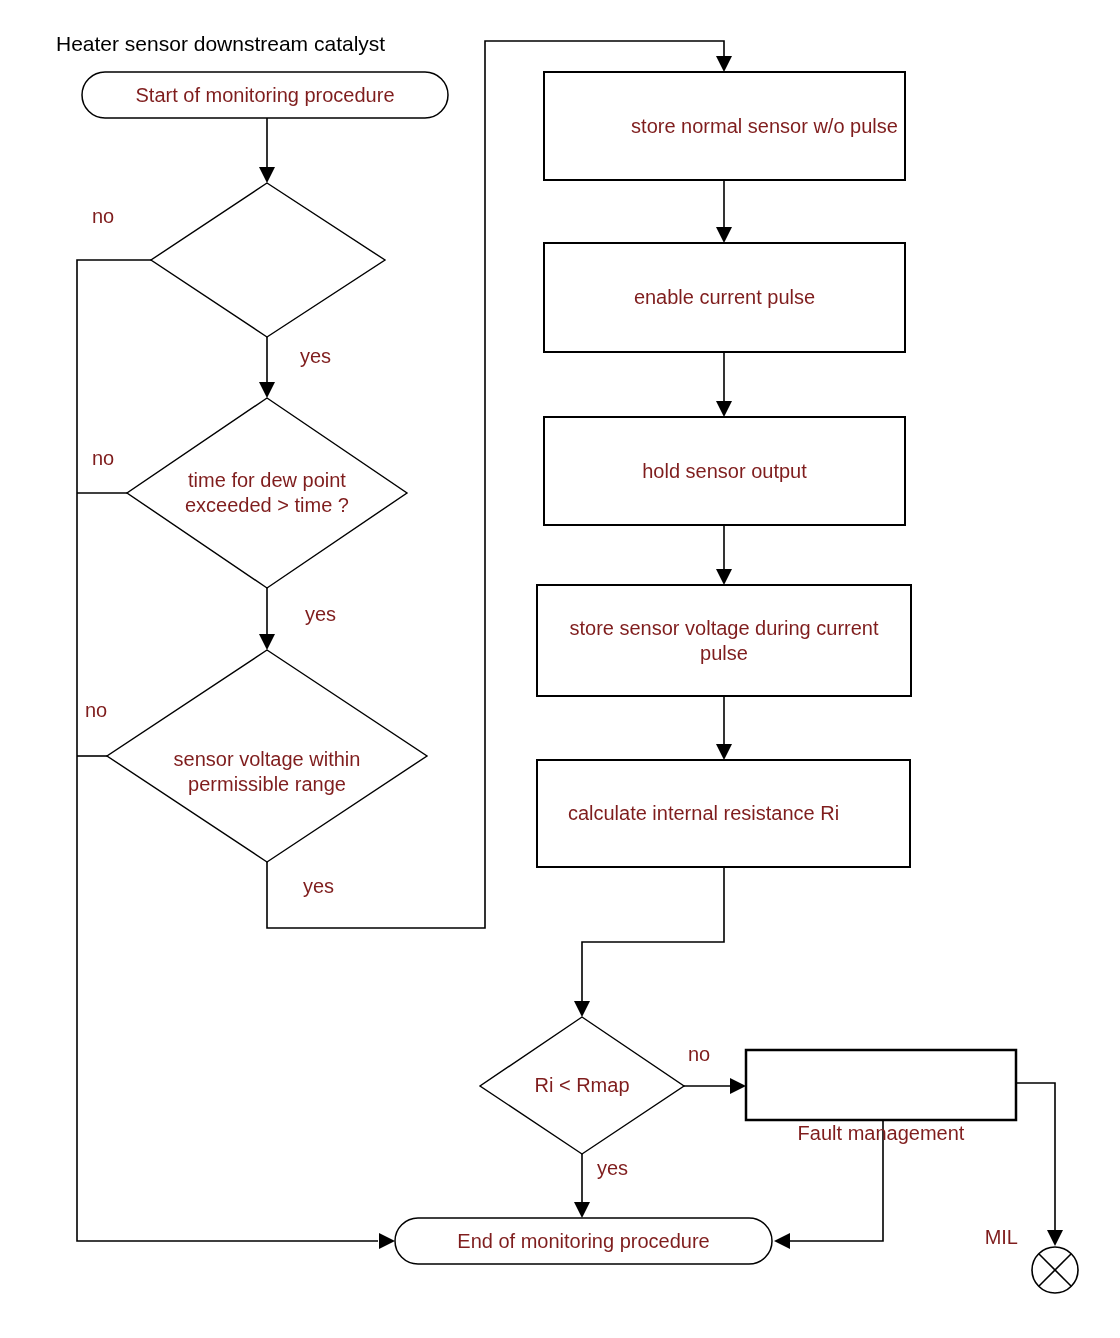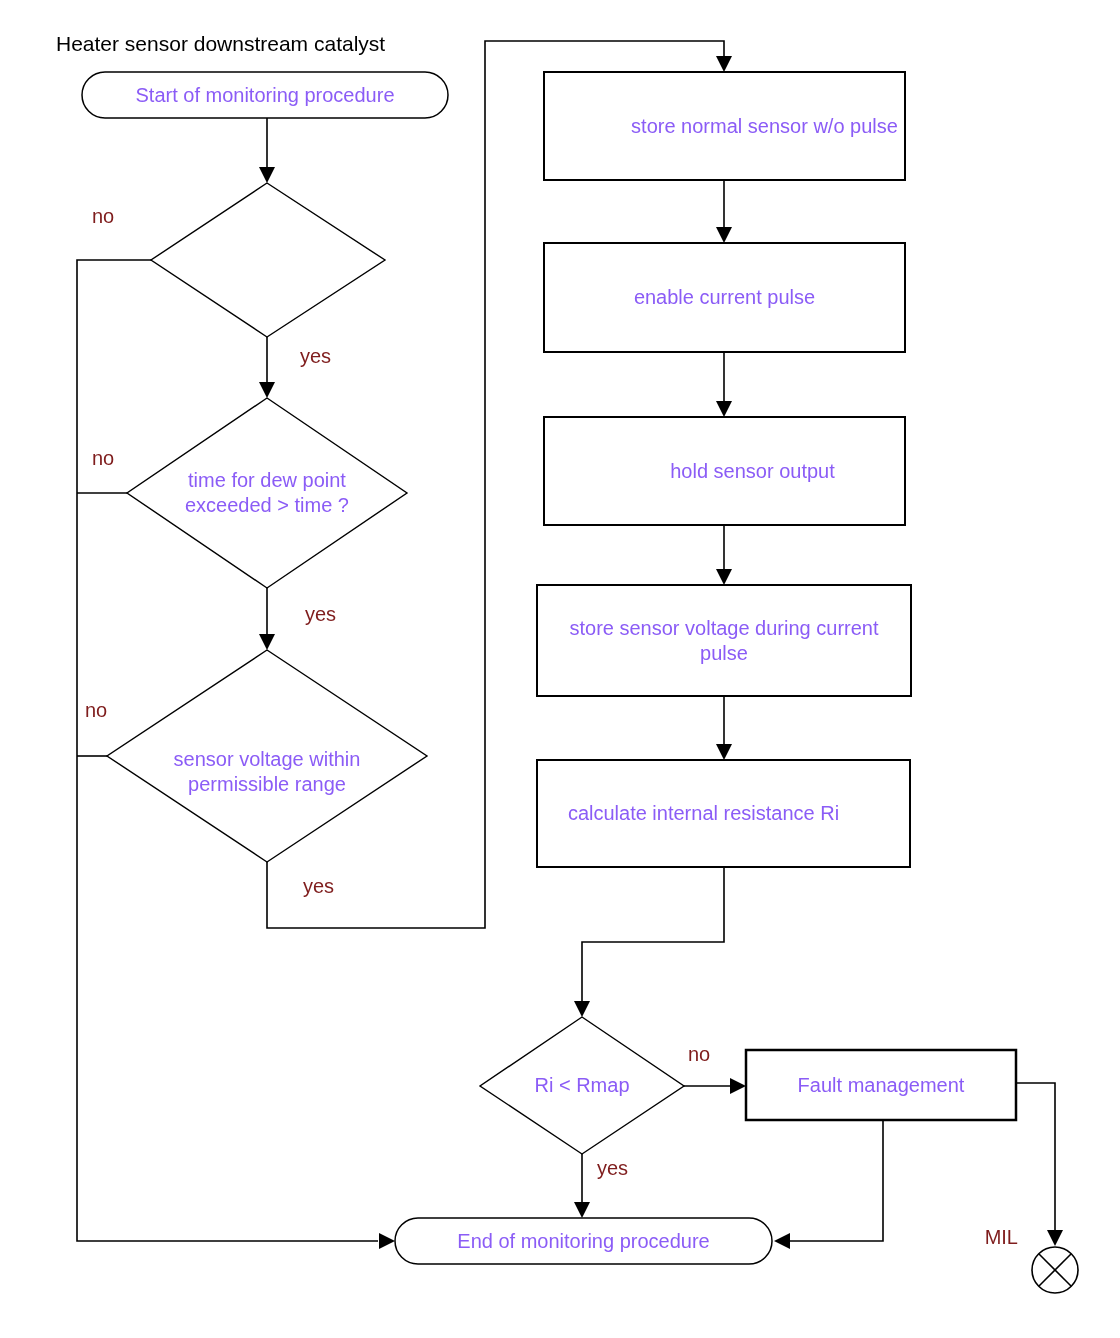--- a/index.html
+++ b/index.html
@@ -4,21 +4,21 @@
 <style>
   html,body{margin:0;padding:0;background:#ffffff;}
   .canvas{position:relative;width:1120px;height:1338px;background:#ffffff;
           font-family:"Liberation Sans",sans-serif;color:#000;overflow:hidden;}
   svg.wires{position:absolute;left:0;top:0;width:1120px;height:1338px;}
   svg.wires *{vector-effect:non-scaling-stroke;}
   .shape{fill:none;stroke:#000;}
   .wire{fill:none;stroke:#000;stroke-width:1.6px;}
   .arrow{fill:#000;stroke:none;}
   .lbl{position:absolute;display:flex;align-items:center;justify-content:center;
-       text-align:center;font-size:20px;line-height:25px;color:#8b5cf6;}
+       text-align:center;font-size:20px;line-height:25px;color:#7f1d1d;}
   .lbl span{display:inline-block;}
   .w120{width:120px;} .w190{width:190px;} .w210{width:210px;margin-top:32px;} .w352{width:352px;text-align:center;}
   .tag{position:absolute;font-size:20px;line-height:22px;color:#7f1d1d;white-space:nowrap;}
   .title{position:absolute;left:28px;top:32px;font-size:21px;color:#000;white-space:nowrap;margin-left:28px;}
 </style>
 </head>
 <body>
 
 <div class="canvas">
 
@@ -97,31 +97,31 @@
   </div>
 
   <div class="lbl" style="left:107px;top:650px;width:320px;height:212px;">
     <span class="w210">sensor voltage within permissible range</span>
   </div>
 
   <div class="lbl" style="left:544px;top:72px;width:361px;height:108px;padding-left:40px;">store normal sensor w/o pulse</div>
 
   <div class="lbl" style="left:544px;top:243px;width:361px;height:109px;">enable current pulse</div>
 
-  <div class="lbl" style="left:544px;top:417px;width:361px;height:108px;margin-left:28px;">hold sensor output</div>
+  <div class="lbl" style="left:544px;top:417px;width:361px;height:108px;">hold sensor output</div>
 
   <div class="lbl" style="left:537px;top:585px;width:374px;height:111px;">
     <span class="w352">store sensor voltage during current pulse</span>
   </div>
 
   <div class="lbl" style="left:517px;top:760px;width:373px;height:107px;">calculate internal resistance Ri</div>
 
   <div class="lbl" style="left:480px;top:1017px;width:204px;height:137px;">Ri &lt; Rmap</div>
 
-  <div class="lbl" style="left:746px;top:1050px;width:270px;height:70px;">Fault management</div>
+  <div class="lbl" style="left:746px;top:1098px;width:270px;height:70px;">Fault management</div>
 
   <div class="lbl" style="left:395px;top:1218px;width:377px;height:46px;">End of monitoring procedure</div>
 
   <div class="tag" style="left:960px;top:1226px;width:58px;text-align:right;">MIL</div>
 
   <div class="tag" style="left:92px;top:205px;">no</div>
   <div class="tag" style="left:300px;top:345px;">yes</div>
   <div class="tag" style="left:92px;top:447px;">no</div>
   <div class="tag" style="left:305px;top:603px;">yes</div>
   <div class="tag" style="left:85px;top:699px;">no</div>

